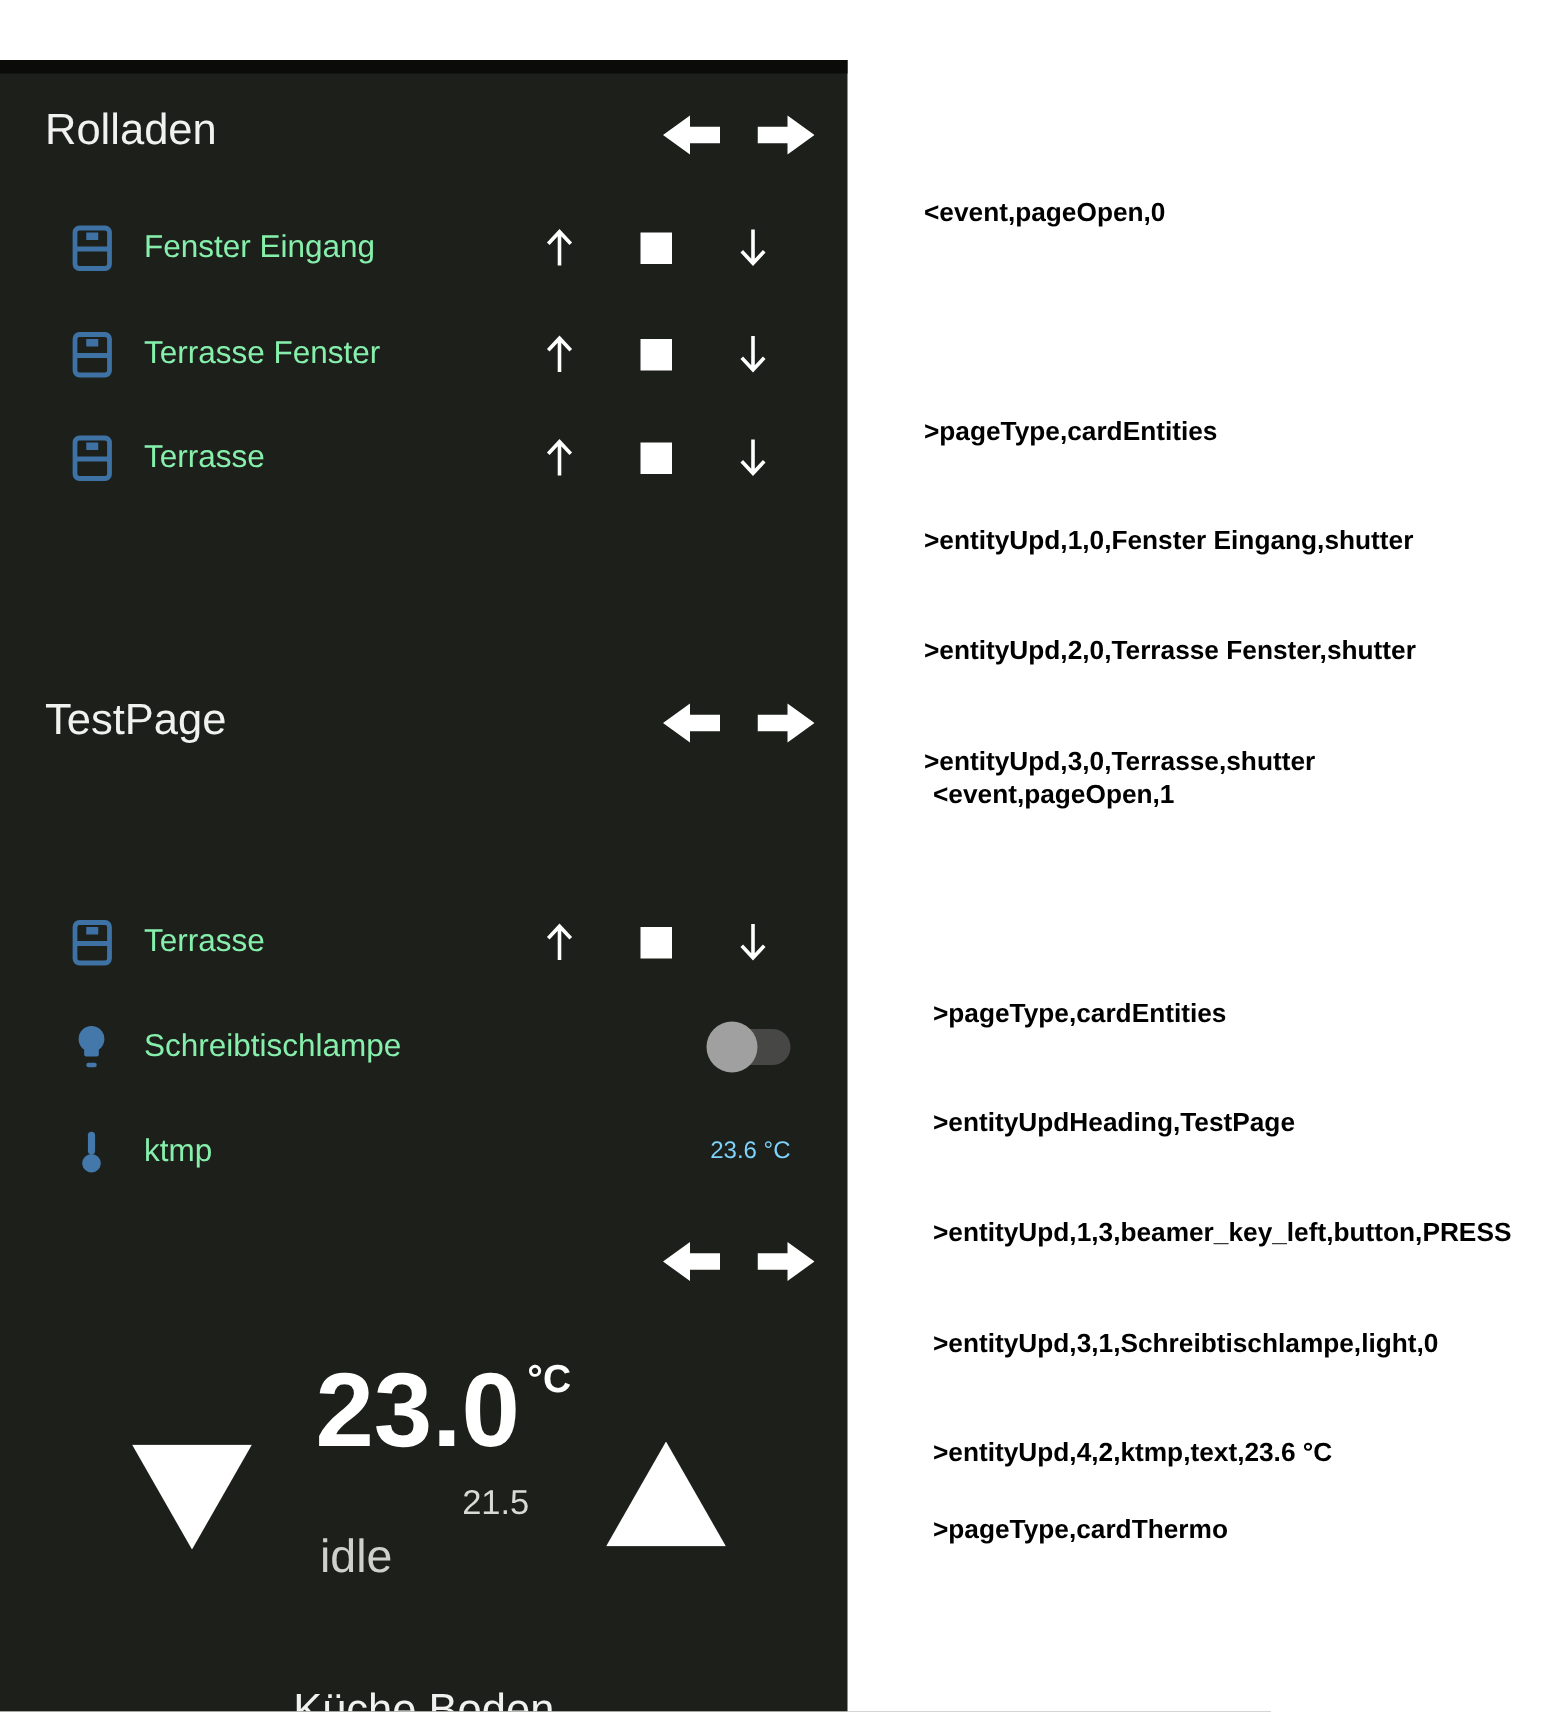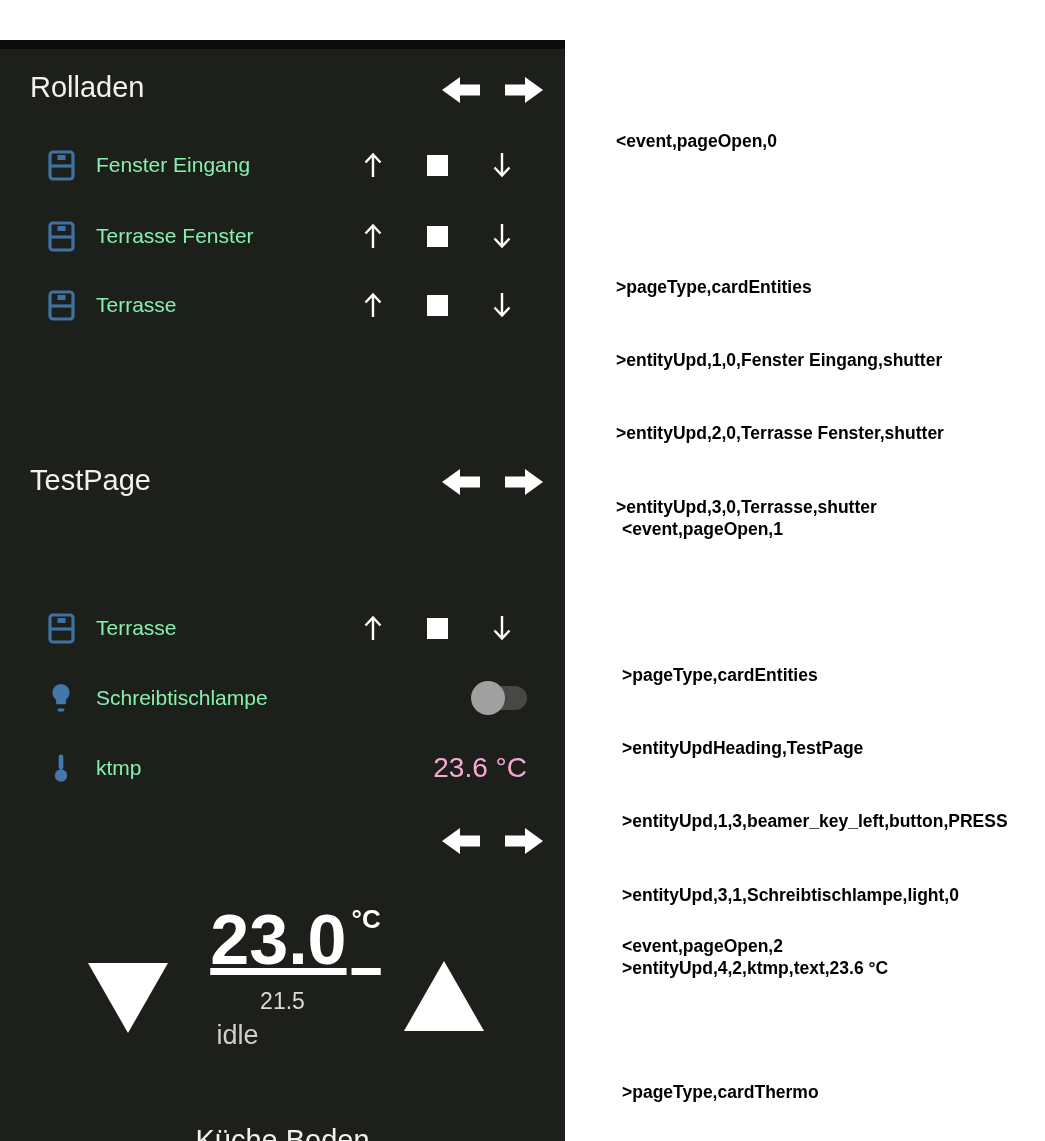--- a/index.html
+++ b/index.html
@@ -19,42 +19,42 @@
   .eicon{width:34px;display:flex;justify-content:center;line-height:0;flex:none;}
   .elabel{margin-left:18px;font-size:21px;color:#86efac;white-space:nowrap;}
   .shutter-controls{position:absolute;left:317px;width:153px;top:0;height:46px;
                     display:flex;justify-content:space-between;align-items:center;}
   .ctl{background:transparent;border:none;padding:0;margin:0;cursor:pointer;line-height:0;
        width:24px;display:flex;justify-content:center;align-items:center;}
   .sq{display:block;width:21px;height:21px;background:#ffffff;}
   .press{margin-left:auto;background:transparent;border:none;padding:0;cursor:pointer;
          font-family:"Liberation Sans",sans-serif;font-size:22px;font-weight:700;
          letter-spacing:0.5px;color:var(--press,#25a0e0);}
-  .evalue{margin-left:auto;font-size:28px;color:#f9a8d4;white-space:nowrap;}
+  .evalue{margin-left:auto;font-size:16px;color:#7dd3fc;white-space:nowrap;}
 
   .toggle{margin-left:auto;position:relative;width:56px;height:34px;cursor:pointer;}
   .toggle .track{position:absolute;right:0;top:5px;width:46px;height:24px;border-radius:12px;
                  background:var(--track,#474745);}
   .toggle .knob{position:absolute;left:0;top:0;width:34px;height:34px;border-radius:50%;
                 background:var(--knob,#a0a0a0);}
 
   
   .thermo-temp{position:absolute;left:0;top:843px;width:565px;text-align:center;
                padding-left:26px;box-sizing:border-box;color:#fff;font-weight:700;
-               font-size:70px;line-height:72px;text-decoration:underline;}
+               font-size:70px;line-height:72px;}
   .thermo-temp sup{font-size:26px;vertical-align:36px;margin-left:5px;}
   .tri{position:absolute;background:#ffffff;border:none;padding:0;cursor:pointer;}
   .tri.down{left:88px;top:923px;width:80px;height:70px;
             clip-path:polygon(0 0,100% 0,50% 100%);}
   .tri.up{left:404px;top:921px;width:80px;height:70px;
           clip-path:polygon(50% 0,100% 100%,0 100%);}
   .thermo-set{position:absolute;left:0;top:948px;width:565px;text-align:center;
-              font-size:23px;color:#d9d9d6;}
+              font-size:23px;color:#d9d9d6;padding-left:48px;}
   .thermo-status{position:absolute;left:0;top:980px;width:475px;text-align:center;
-                 font-size:27px;color:#cfcfcb;}
+                 font-size:31px;color:#cfcfcb;}
   .thermo-name{position:absolute;left:0;top:1084px;width:565px;text-align:center;
                font-size:29px;color:#f1f1ef;}
 
   
   .log-block{position:absolute;color:#000;font-size:17.5px;font-weight:700;
              line-height:24.4px;white-space:pre;}
   .log-response{margin-top:24px;}
 </style>
 </head>
 <body>
@@ -264,20 +264,19 @@
     <div class="log-response">
       <div class="log-line">&gt;pageType,cardEntities</div>
       <div class="log-line">&gt;entityUpdHeading,TestPage</div>
       <div class="log-line">&gt;entityUpd,1,3,beamer_key_left,button,PRESS</div>
       <div class="log-line">&gt;entityUpd,3,1,Schreibtischlampe,light,0</div>
       <div class="log-line">&gt;entityUpd,4,2,ktmp,text,23.6 °C</div>
     </div>
   </div>
 
   <div class="log-block" style="left:622px;top:885px">
-    <div class="log-event">&lt;event,pageOpen,2</div>
     <div class="log-response">
       <div class="log-line">&gt;pageType,cardThermo</div>
       
     </div>
   </div>
 
 </div>
 
 </body></html>

